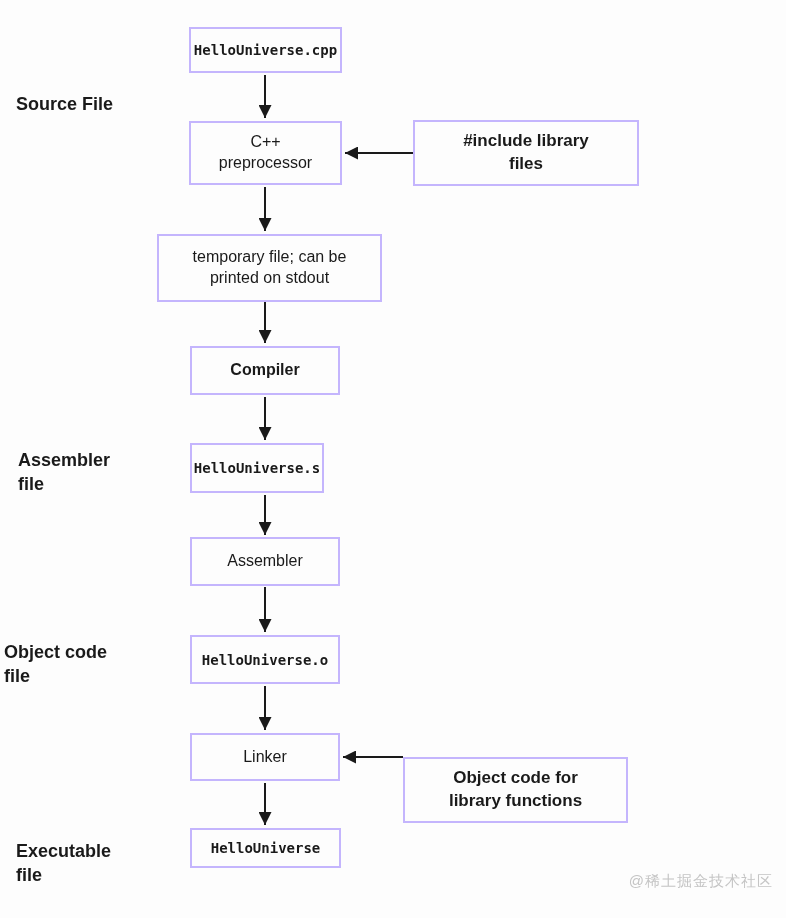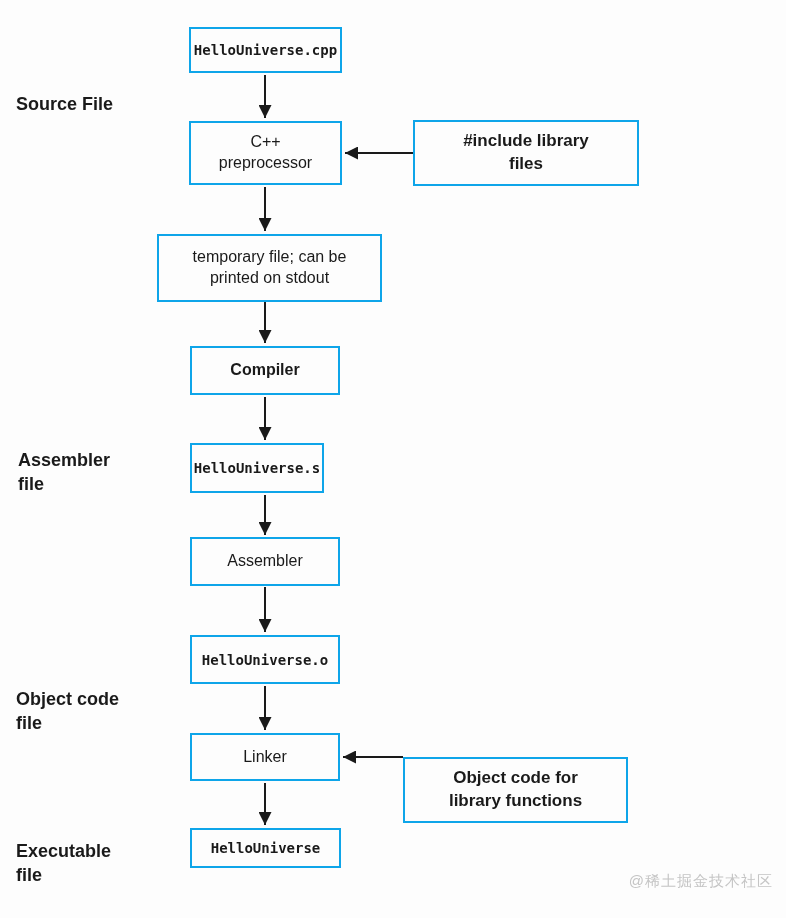--- a/index.html
+++ b/index.html
@@ -9,21 +9,21 @@
     width: 786px;
     height: 918px;
     background: #fdfdfd;
     font-family: "Liberation Sans", sans-serif;
     color: #1a1a1a;
     overflow: hidden;
   }
   .arrows { position: absolute; left: 0; top: 0; }
   .box {
     position: absolute;
-    border: 2px solid #0ea5e9;
+    border: 2px solid #c4b5fd;
     background: #fdfdfd;
     display: flex;
     align-items: center;
     justify-content: center;
     text-align: center;
     white-space: pre-line;
   }
   .mono {
     font-family: "DejaVu Sans Mono", monospace;
     font-weight: bold;
@@ -100,21 +100,21 @@
 
   <div class="box mono" style="left:190px; top:443px; width:134px; height:50px;">HelloUniverse.s</div>
 
   <div class="side-label" style="left:18px; top:449px; width:140px;">Assembler
 file</div>
 
   <div class="box plain" style="left:190px; top:537px; width:150px; height:49px;">Assembler</div>
 
   <div class="box mono" style="left:190px; top:635px; width:150px; height:49px;">HelloUniverse.o</div>
 
-  <div class="side-label" style="left:16px; top:641px; width:145px;margin-top:47px;">Object code
+  <div class="side-label" style="left:4px; top:641px; width:145px;">Object code
 file</div>
 
   <div class="box plain" style="left:190px; top:733px; width:150px; height:48px;">Linker</div>
 
   <div class="box bold-note" style="left:403px; top:757px; width:225px; height:66px;">Object code for
 library functions</div>
 
   <div class="box mono" style="left:190px; top:828px; width:151px; height:40px;">HelloUniverse</div>
 
   <div class="side-label" style="left:16px; top:840px; width:145px;">Executable

